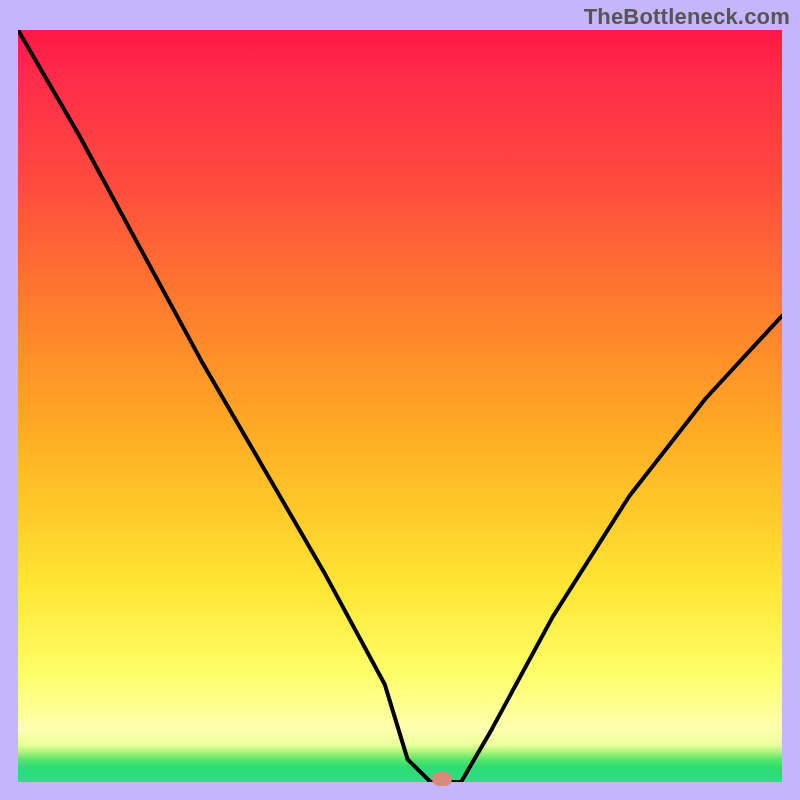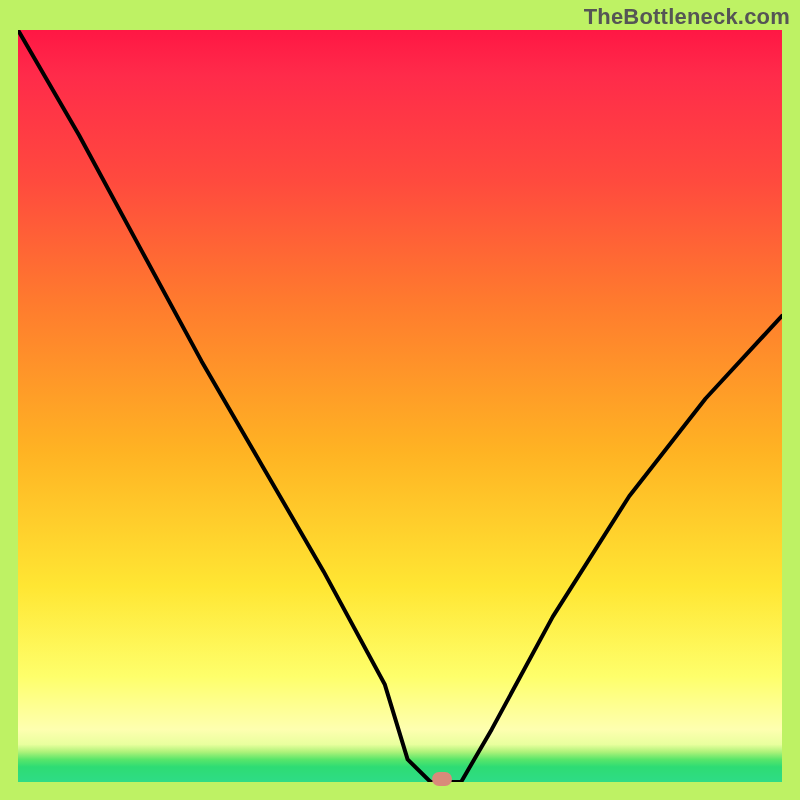--- a/index.html
+++ b/index.html
@@ -8,21 +8,21 @@
     width: 800px;
     height: 800px;
     background: #000;
     font-family: Arial, Helvetica, sans-serif;
     overflow: hidden;
   }
   .frame {
     position: relative;
     width: 800px;
     height: 800px;
-    background: #bef264;
+    background: #c4b5fd;
   }
   .attribution {
     position: absolute;
     top: 4px;
     right: 10px;
     color: #555;
     font-size: 22px;
     font-weight: 600;
     letter-spacing: 0.2px;
     z-index: 3;

